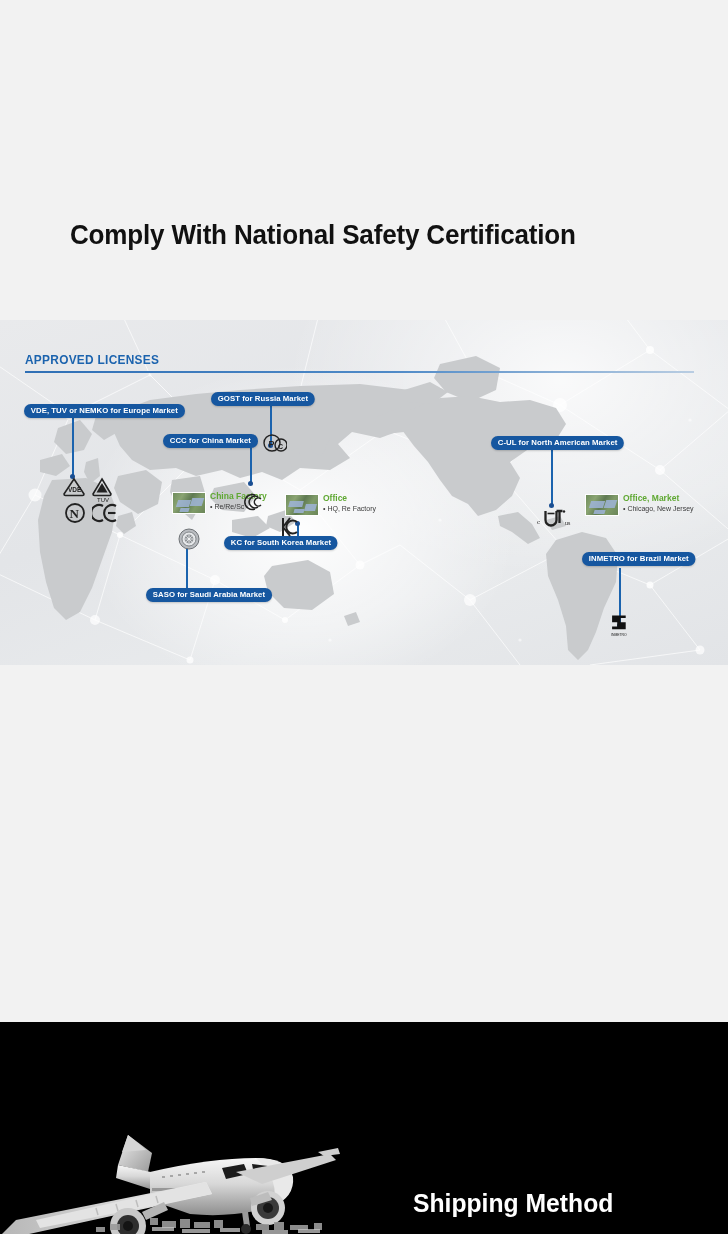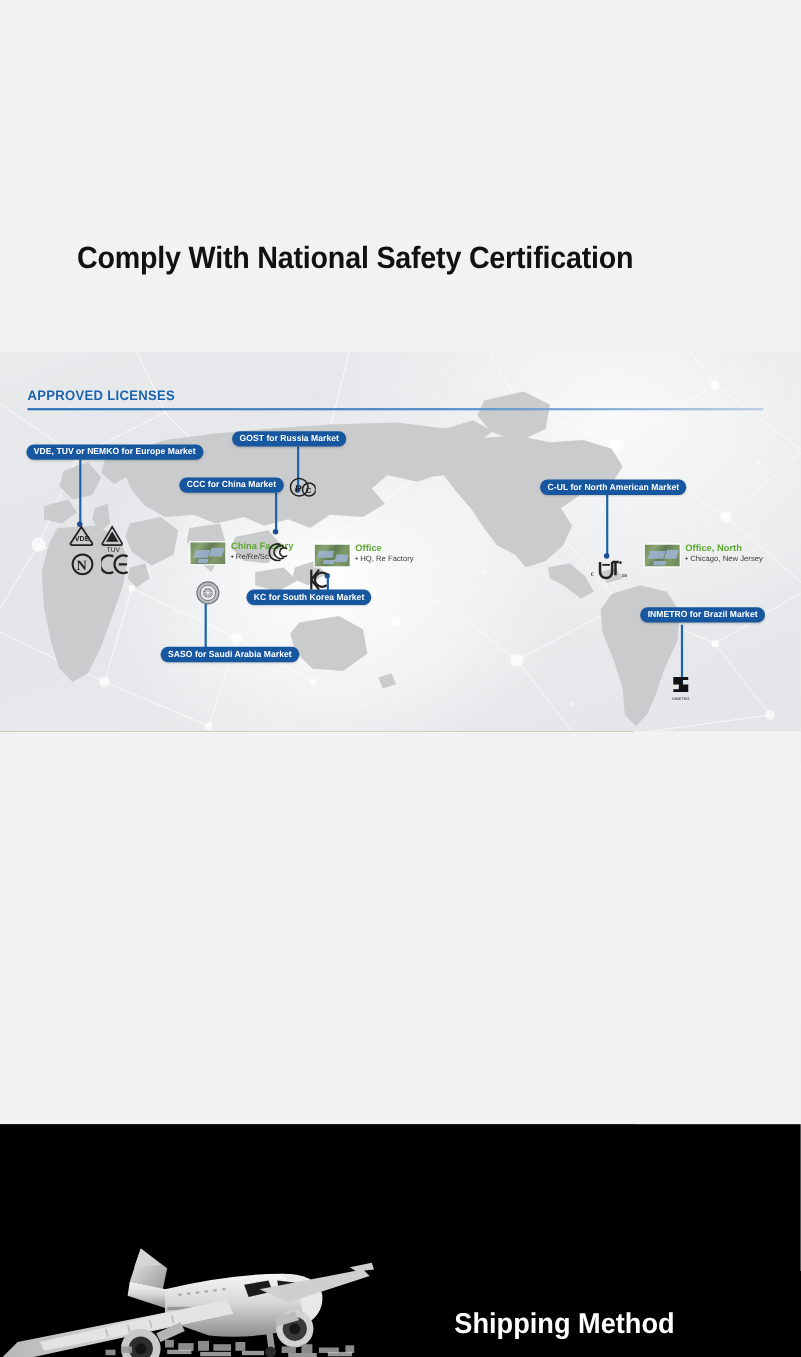--- a/index.html
+++ b/index.html
@@ -3,21 +3,21 @@
 <meta charset="utf-8">
 <title>Comply With National Safety Certification</title>
 <style>
   * { margin:0; padding:0; box-sizing:border-box; }
   html,body {
     width:728px; height:1234px;
     background:#f2f2f2;
     font-family:"Liberation Sans", sans-serif;
     overflow:hidden;
   }
-  #page { position:relative; width:576px; height:1234px; background:#4d7c0f;text-decoration:underline; }
+  #page { position:relative; width:576px; height:1234px; background:#eab308;text-decoration:underline; }
 
   
   .title-band { position:absolute; left:0; top:0; width:728px; height:320px; background:#f2f2f2; }
   .page-title {
     position:absolute; left:70px; top:219px;
     font-size:28px; font-weight:bold; color:#111;
     letter-spacing:-0.2px;
     transform:scaleX(0.93); transform-origin:left center;
     white-space:nowrap;
   }
@@ -261,21 +261,21 @@
       <div class="name">Office</div>
       <div class="sub">• HQ, Re Factory</div>
     </div>
 
     <div class="site" style="left:585px; top:174px;">
       <div class="thumb">
         <i style="left:4px;  top:6px;  width:14px; height:7px; transform:skewX(-18deg);"></i>
         <i style="left:19px; top:5px;  width:11px; height:8px; transform:skewX(-18deg);"></i>
         <i style="left:8px;  top:15px; width:11px; height:4px; transform:skewX(-18deg);"></i>
       </div>
-      <div class="name">Office, North</div>
+      <div class="name">Office, Market</div>
       <div class="sub">• Chicago, New Jersey</div>
     </div>
 
     <div class="cert" style="left:263px; top:113px;">
       <svg width="24" height="20" viewBox="0 0 24 20">
         <circle cx="9" cy="10" r="8" fill="none" stroke="#222" stroke-width="1.4"></circle>
         <circle cx="18" cy="12" r="6" fill="none" stroke="#222" stroke-width="1.4"></circle>
         <text x="5.5" y="14" font-family="Liberation Sans, sans-serif" font-size="9" font-weight="bold" fill="#222">P</text>
         <text x="15" y="15.5" font-family="Liberation Sans, sans-serif" font-size="7" font-weight="bold" fill="#222">C</text>
       </svg>

